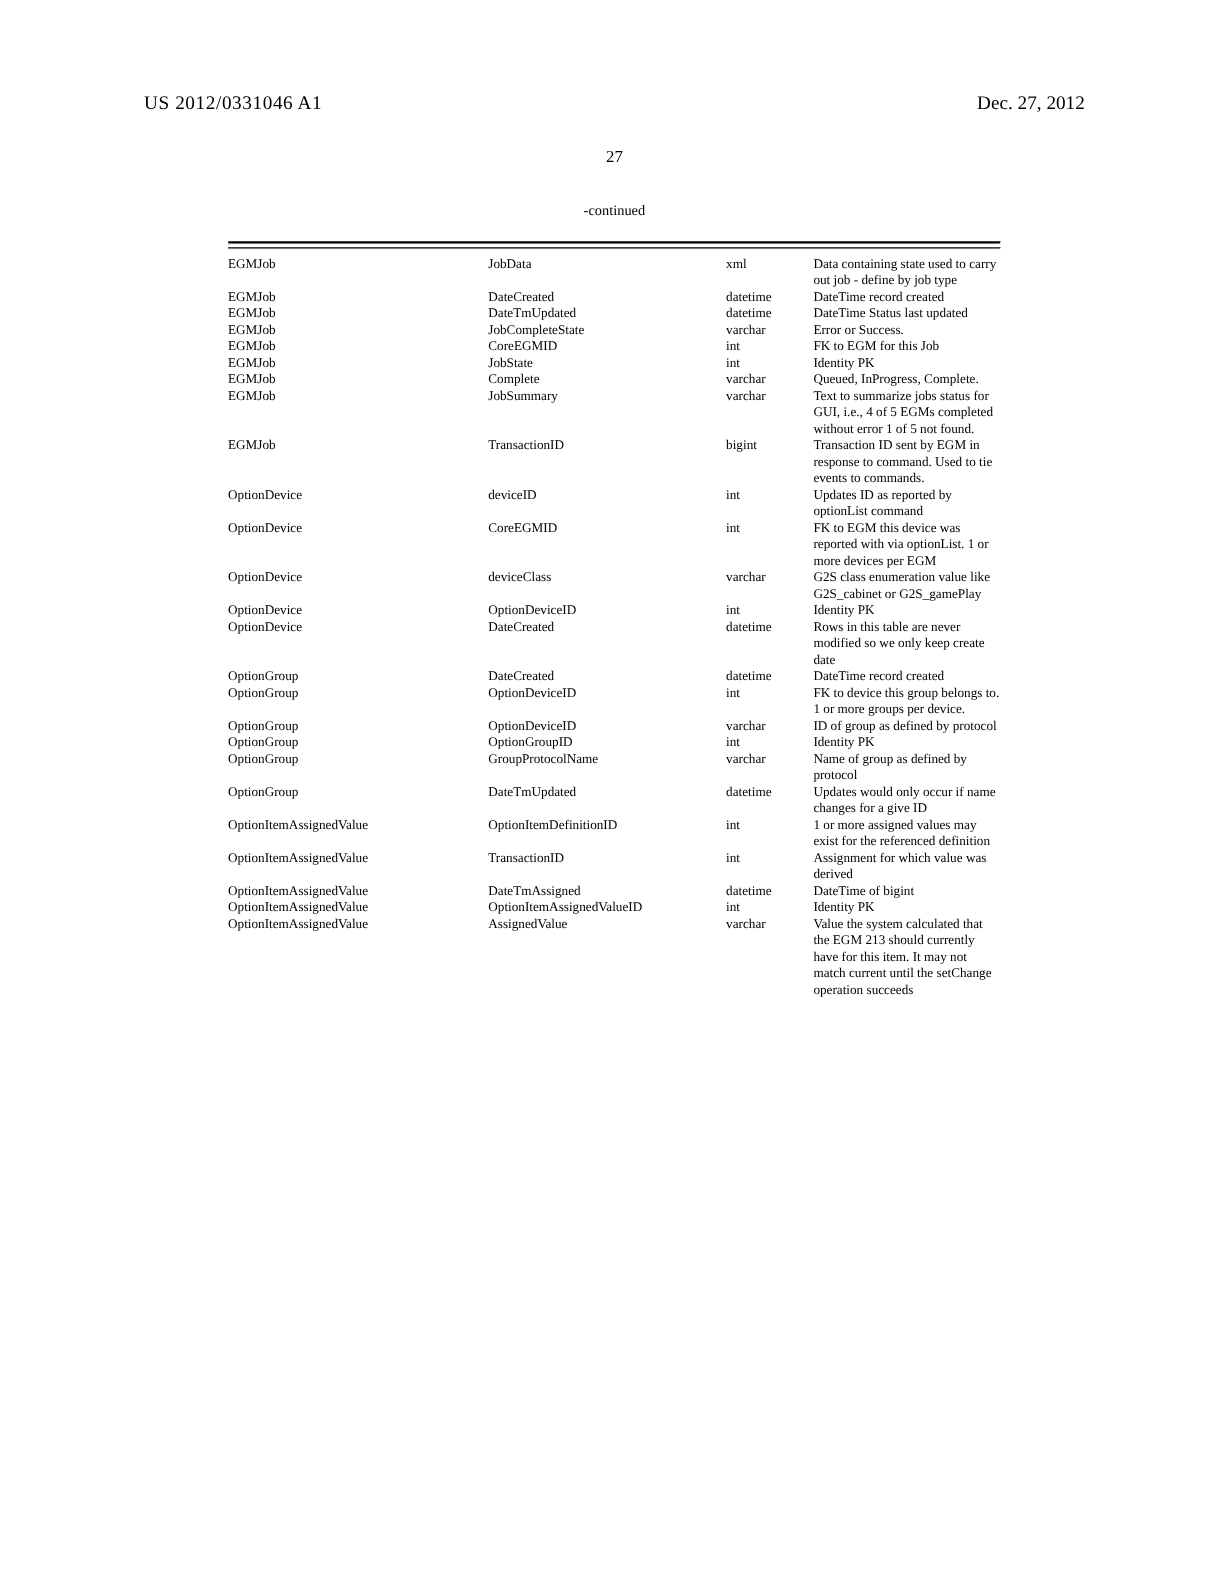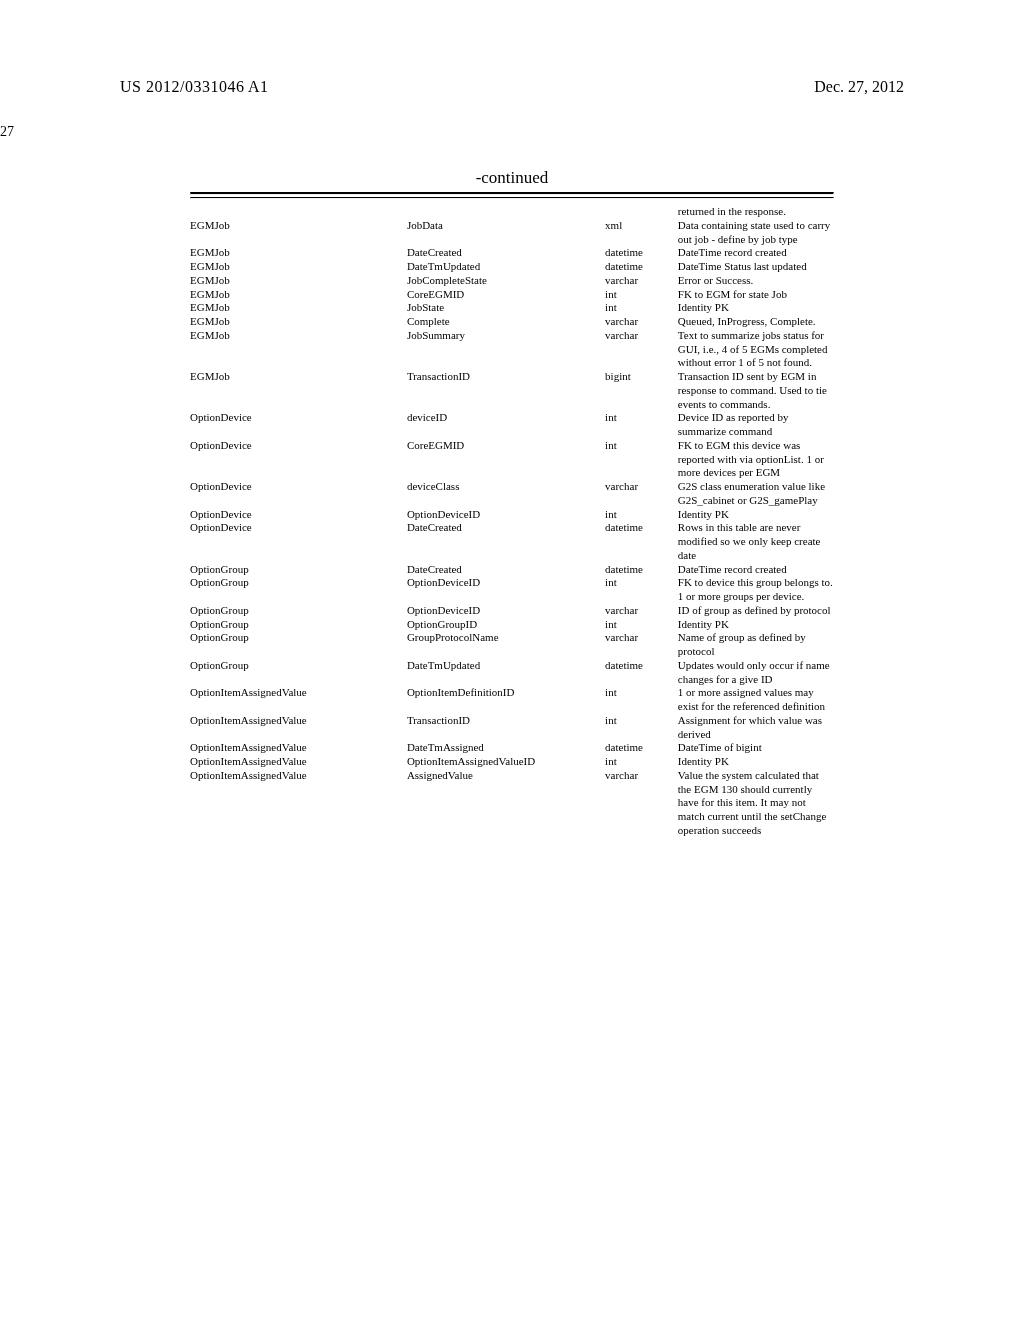--- a/index.html
+++ b/index.html
@@ -23,32 +23,33 @@
     justify-content: space-between;
     font-size: 16px;
   }
   .header .left { letter-spacing: 0.5px; }
   .header .right { }
   .page-num {
     position: absolute;
     top: 124px;
     left: 0;
     right: 0;
+    text-align: center;
     font-size: 14px;
   }
   .table-wrap {
     position: absolute;
     top: 168px;
     left: 190px;
     width: 644px;
   }
   .continued {
     text-align: center;
-    font-size: 17px;
-    padding-bottom: 4px;
+    font-size: 12px;
+    padding-bottom: 18px;
   }
   .rule1 { border-top: 2px solid #000; margin: 0; }
   .rule2 { border-top: 1px solid #000; margin: 2px 0 6px 0; }
   table.data {
     border-collapse: collapse;
     width: 100%;
     font-size: 11px;
     line-height: 1.25;
   }
   table.data td {
@@ -70,26 +71,20 @@
 
 <div class="page-num">27</div>
 
 <div class="table-wrap">
   <div class="continued">-continued</div>
   <hr class="rule1">
   <hr class="rule2">
   <table class="data">
     <tbody id="tbody">
         <tr>
-          <td class="c1"></td>
-          <td class="c2"></td>
-          <td class="c3"></td>
-          <td class="c4">returned in the response.</td>
-        </tr>
-        <tr>
           <td class="c1">EGMJob</td>
           <td class="c2">JobData</td>
           <td class="c3">xml</td>
           <td class="c4">Data containing state used to carry out job - define by job type</td>
         </tr>
         <tr>
           <td class="c1">EGMJob</td>
           <td class="c2">DateCreated</td>
           <td class="c3">datetime</td>
           <td class="c4">DateTime record created</td>
@@ -103,21 +98,21 @@
         <tr>
           <td class="c1">EGMJob</td>
           <td class="c2">JobCompleteState</td>
           <td class="c3">varchar</td>
           <td class="c4">Error or Success.</td>
         </tr>
         <tr>
           <td class="c1">EGMJob</td>
           <td class="c2">CoreEGMID</td>
           <td class="c3">int</td>
-          <td class="c4">FK to EGM for state Job</td>
+          <td class="c4">FK to EGM for this Job</td>
         </tr>
         <tr>
           <td class="c1">EGMJob</td>
           <td class="c2">JobState</td>
           <td class="c3">int</td>
           <td class="c4">Identity PK</td>
         </tr>
         <tr>
           <td class="c1">EGMJob</td>
           <td class="c2">Complete</td>
@@ -133,21 +128,21 @@
         <tr>
           <td class="c1">EGMJob</td>
           <td class="c2">TransactionID</td>
           <td class="c3">bigint</td>
           <td class="c4">Transaction ID sent by EGM in response to command. Used to tie events to commands.</td>
         </tr>
         <tr>
           <td class="c1">OptionDevice</td>
           <td class="c2">deviceID</td>
           <td class="c3">int</td>
-          <td class="c4">Device ID as reported by summarize command</td>
+          <td class="c4">Updates ID as reported by optionList command</td>
         </tr>
         <tr>
           <td class="c1">OptionDevice</td>
           <td class="c2">CoreEGMID</td>
           <td class="c3">int</td>
           <td class="c4">FK to EGM this device was reported with via optionList. 1 or more devices per EGM</td>
         </tr>
         <tr>
           <td class="c1">OptionDevice</td>
           <td class="c2">deviceClass</td>
@@ -223,17 +218,17 @@
         <tr>
           <td class="c1">OptionItemAssignedValue</td>
           <td class="c2">OptionItemAssignedValueID</td>
           <td class="c3">int</td>
           <td class="c4">Identity PK</td>
         </tr>
         <tr>
           <td class="c1">OptionItemAssignedValue</td>
           <td class="c2">AssignedValue</td>
           <td class="c3">varchar</td>
-          <td class="c4">Value the system calculated that the EGM 130 should currently have for this item. It may not match current until the setChange operation succeeds</td>
+          <td class="c4">Value the system calculated that the EGM 213 should currently have for this item. It may not match current until the setChange operation succeeds</td>
         </tr>
       </tbody>
   </table>
 </div>
 
 </body></html>

